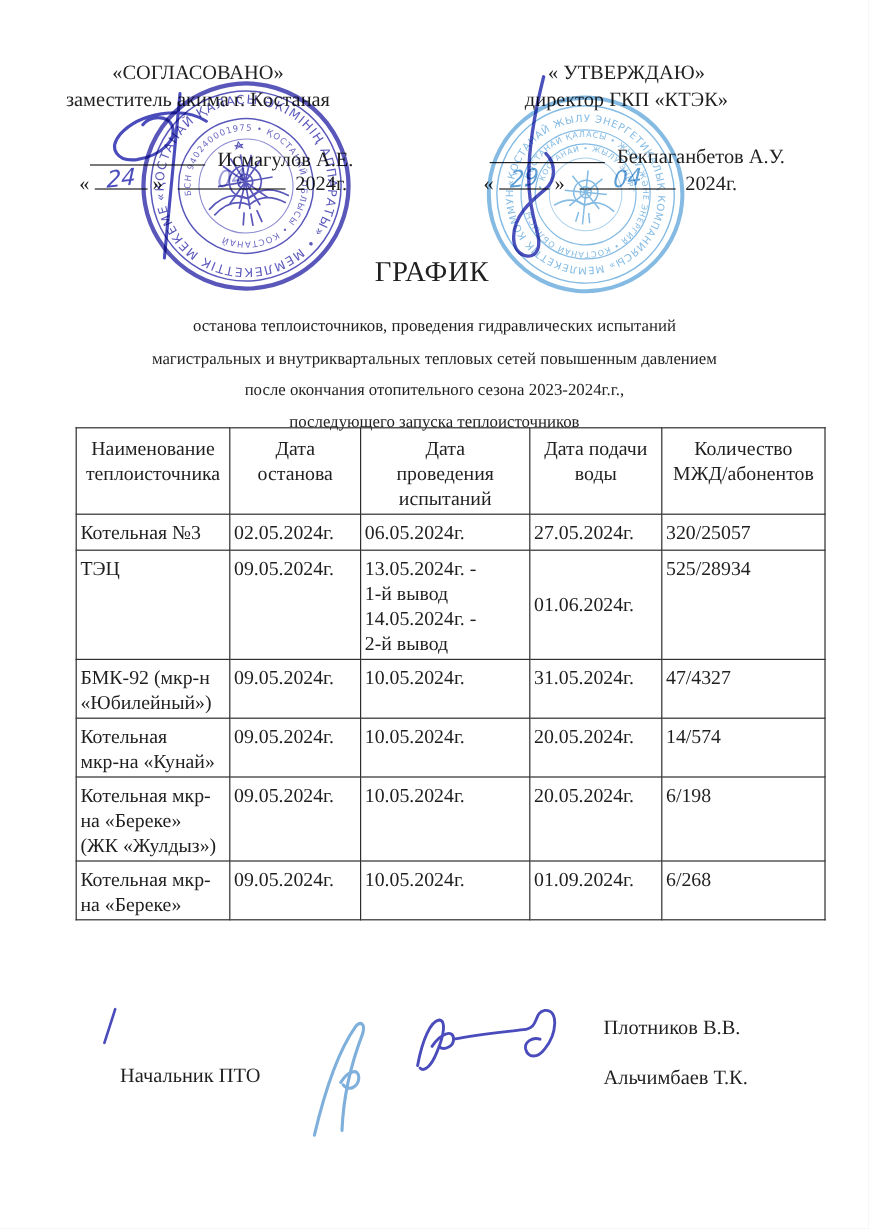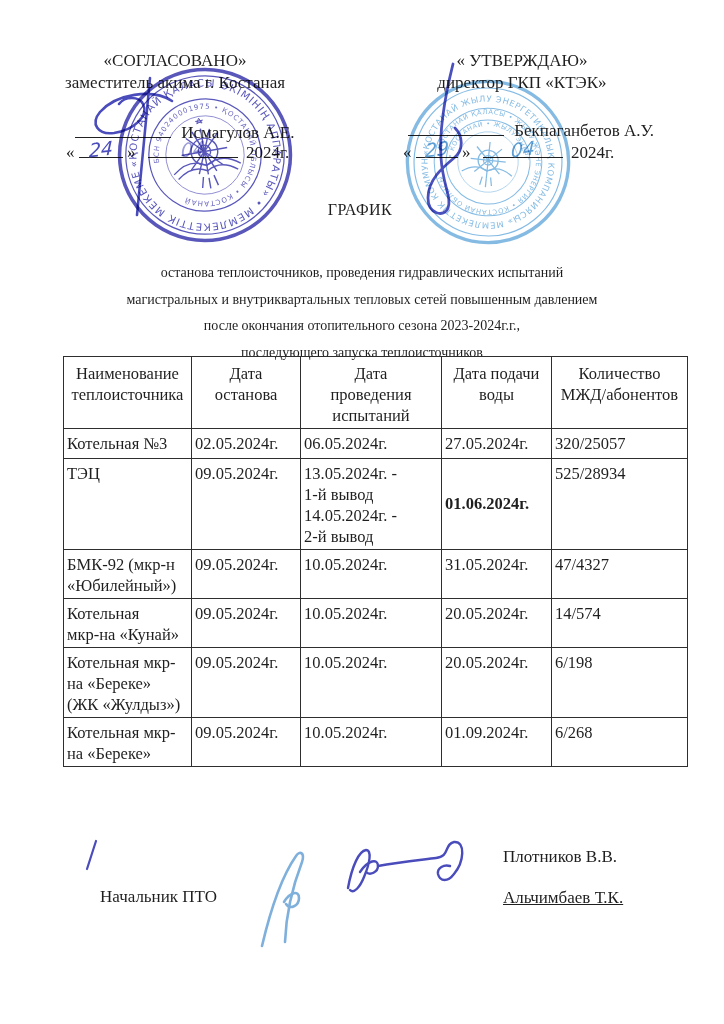--- a/index.html
+++ b/index.html
@@ -10,42 +10,42 @@
   .appr-head{font-size:17px;line-height:22px;}
   .sigrow{white-space:nowrap;font-size:17px;}
   .uline{display:inline-block;position:relative;border-bottom:1.4px solid #222;height:15px;
          vertical-align:baseline;}
   .hand{position:absolute;left:50%;bottom:-2px;transform:translateX(-50%) rotate(-7deg) skewX(-9deg);
         font-family:"DejaVu Sans",sans-serif;font-style:italic;font-size:19px;line-height:19px;
         white-space:nowrap;}
   .ink-indigo{color:#4a4cbc;}
   .ink-blue{color:#5e9fd4;}
   .faint{opacity:.55;}
-  .doc-title{top:201px;left:0;width:720px;font-size:16px;letter-spacing:.5px;}
+  .doc-title{top:214px;left:0;width:720px;font-size:24px;letter-spacing:.5px;}
   .doc-sub{top:260px;left:42px;width:640px;font-size:14px;line-height:26.5px;white-space:pre-line;}
   table.sched{position:absolute;top:356px;left:63px;width:624px;border-collapse:collapse;
               table-layout:fixed;font-size:16.5px;}
   .sched th,.sched td{border:1.4px solid #2e2e2e;font-weight:normal;
               vertical-align:top;padding:4px 3px 2px;line-height:21px;white-space:pre-line;
               overflow:hidden;margin-top:44px;}
   .sched th{padding-top:6px;}
   tr.hrow{height:65px;} tr.r1{height:30px;} tr.r2{height:47px;} tr.r3{height:91px;}
   tr.r4{height:49px;} tr.r5{height:44px;} tr.r6{height:62px;} tr.r7{height:47px;}
-  td.vmid{vertical-align:middle;padding-top:0;font-weight:bold;}
+  td.vmid{vertical-align:middle;padding-top:0;}
   .sigline{font-size:17px;line-height:22px;white-space:nowrap;}
   .stamp{mix-blend-mode:multiply;opacity:.88;}
   .overlay{left:0;top:0;width:724px;height:1024px;pointer-events:none;mix-blend-mode:multiply;}
   svg text{font-family:"DejaVu Sans",sans-serif;}
 </style>
 </head>
 <body>
 
 <div class="page">
 
-  <div class="abs appr-head center" style="left:55px;top:50px;width:240px;">
+  <div class="abs appr-head center" style="left:45px;top:50px;width:240px;">
     <div>«СОГЛАСОВАНО»</div>
     <div>заместитель акима г. Костаная</div>
   </div>
   <div class="abs sigrow" style="left:75px;top:122px;">
     <span class="uline" style="width:96px;"></span>
     <span style="margin-left:6px;">Исмагулов А.Е.</span>
   </div>
   <div class="abs sigrow" style="left:66px;top:142px;">
     <span>«</span>
     <span class="uline" style="width:44px;">
@@ -215,21 +215,21 @@
         <td>09.05.2024г.</td>
         <td>10.05.2024г.</td>
         <td>01.09.2024г.</td>
         <td>6/268</td>
       </tr>
     </tbody>
   </table>
 
   <div class="abs sigline" style="left:503px;top:846px;">Плотников В.В.</div>
   <div class="abs sigline" style="left:100px;top:886px;">Начальник ПТО</div>
-  <div class="abs sigline" style="left:503px;top:887px;text-decoration:underline;">Альчимбаев Т.К.</div>
+  <div class="abs sigline" style="left:503px;top:887px;">Альчимбаев Т.К.</div>
 
   <svg class="abs overlay" viewBox="0 0 724 1024">
 
     <g stroke="#4a4cbc" fill="none" stroke-width="2.6" stroke-linecap="round">
       <path d="M150,78 C147,110 143,155 137,215"></path>
       <path d="M172,101 C152,88 116,94 100,112 C90,124 98,135 114,133 C134,130 149,116 143,104 C139,96 125,96 119,104"></path>
     </g>
 
     <g stroke="#4a50bc" fill="none" stroke-width="2.8" stroke-linecap="round">
       <path d="M453,64 C445,96 439,128 441,158 C443,186 452,198 448,208 C444,218 428,214 428,198 C428,180 442,168 454,158 C464,150 463,136 455,128"></path>

